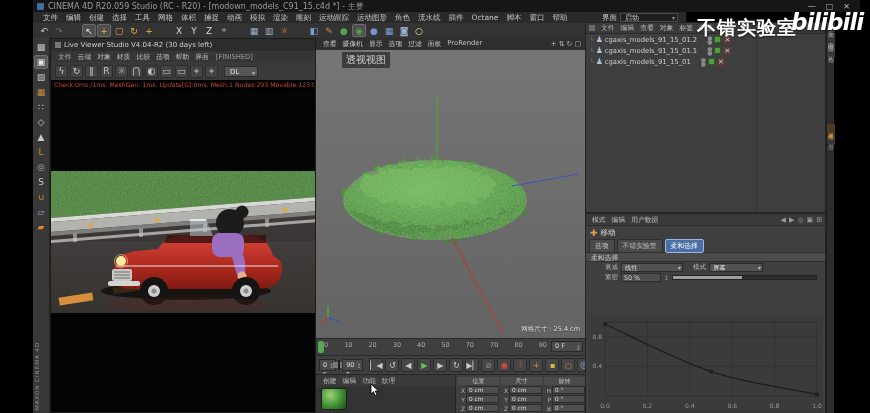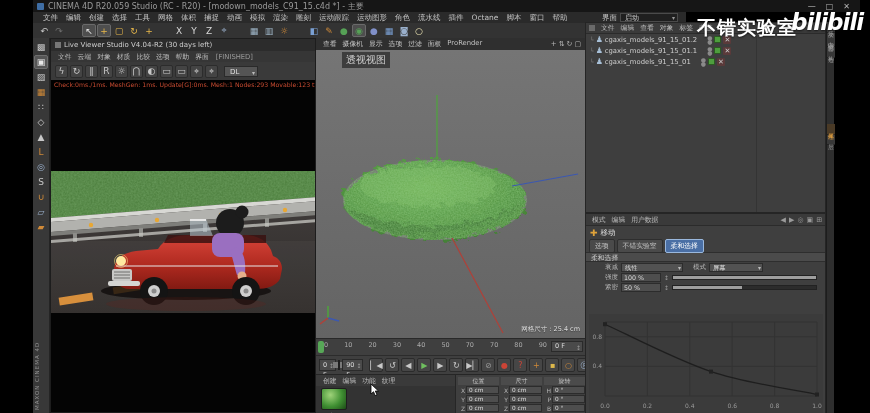--- a/index.html
+++ b/index.html
@@ -678,28 +678,20 @@
           <span class="at-tab"><span>不错实验室</span></span>
           <span class="at-tab active"><span>柔和选择</span></span>
         </div>
       <div class="at-section">柔和选择</div>
 
       <div class="frow">
         <span class="lb">衰减</span>
         <span class="dd" style="width:62px;">线性</span>
         <span class="lb" style="width:20px;">模式</span>
         <span class="dd" style="width:54px;">屏幕</span>
-      </div>
-      <div class="frow">
-        <span class="lb">强度</span>
-        <span class="vf">100 %</span>
-          <span class="spn">↕</span>
-        <span class="slider">
-            <i style="width: 100%;"></i>
-          </span>
       </div>
       <div class="frow">
         <span class="lb">紧密</span>
         <span class="vf">50 %</span>
           <span class="spn">↕</span>
         <span class="slider">
             <i style="width: 48%;"></i>
           </span>
       </div>
 

